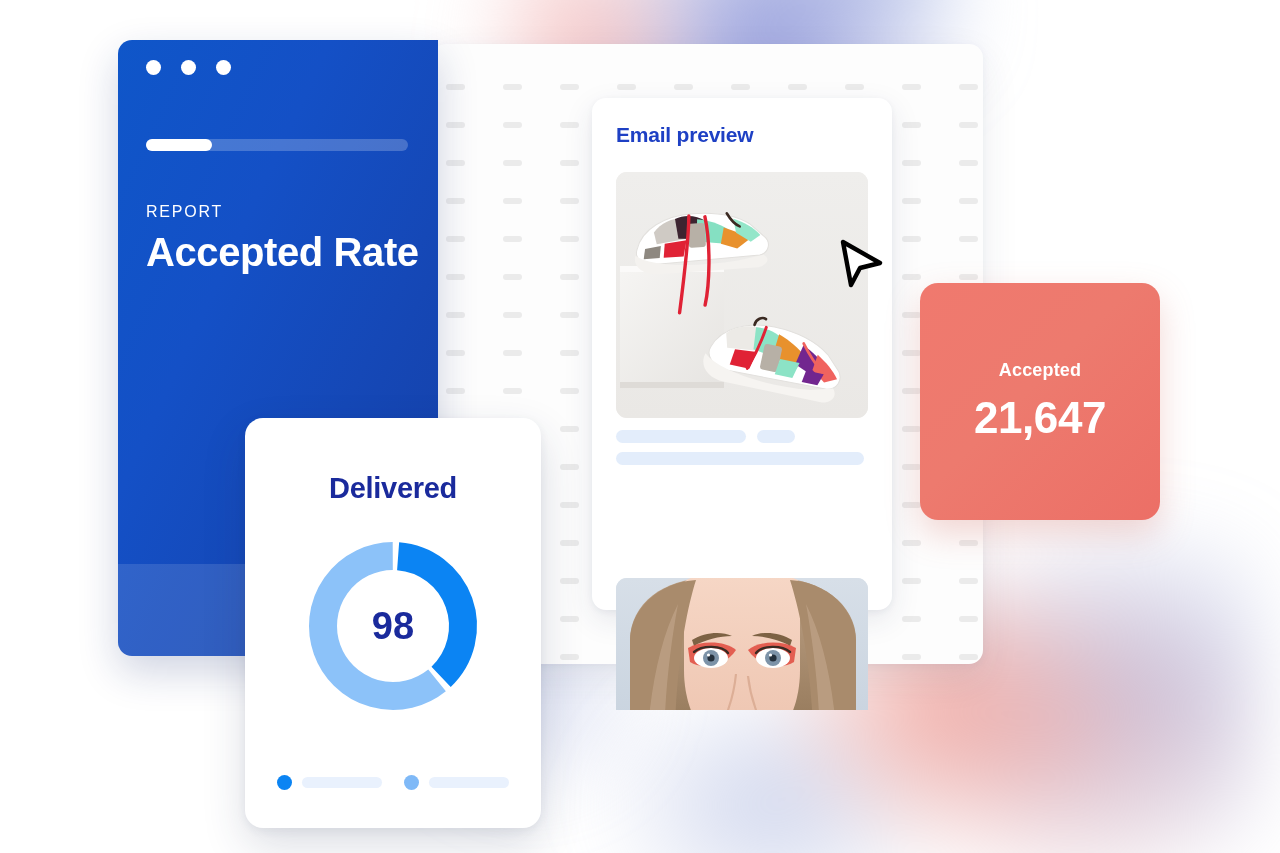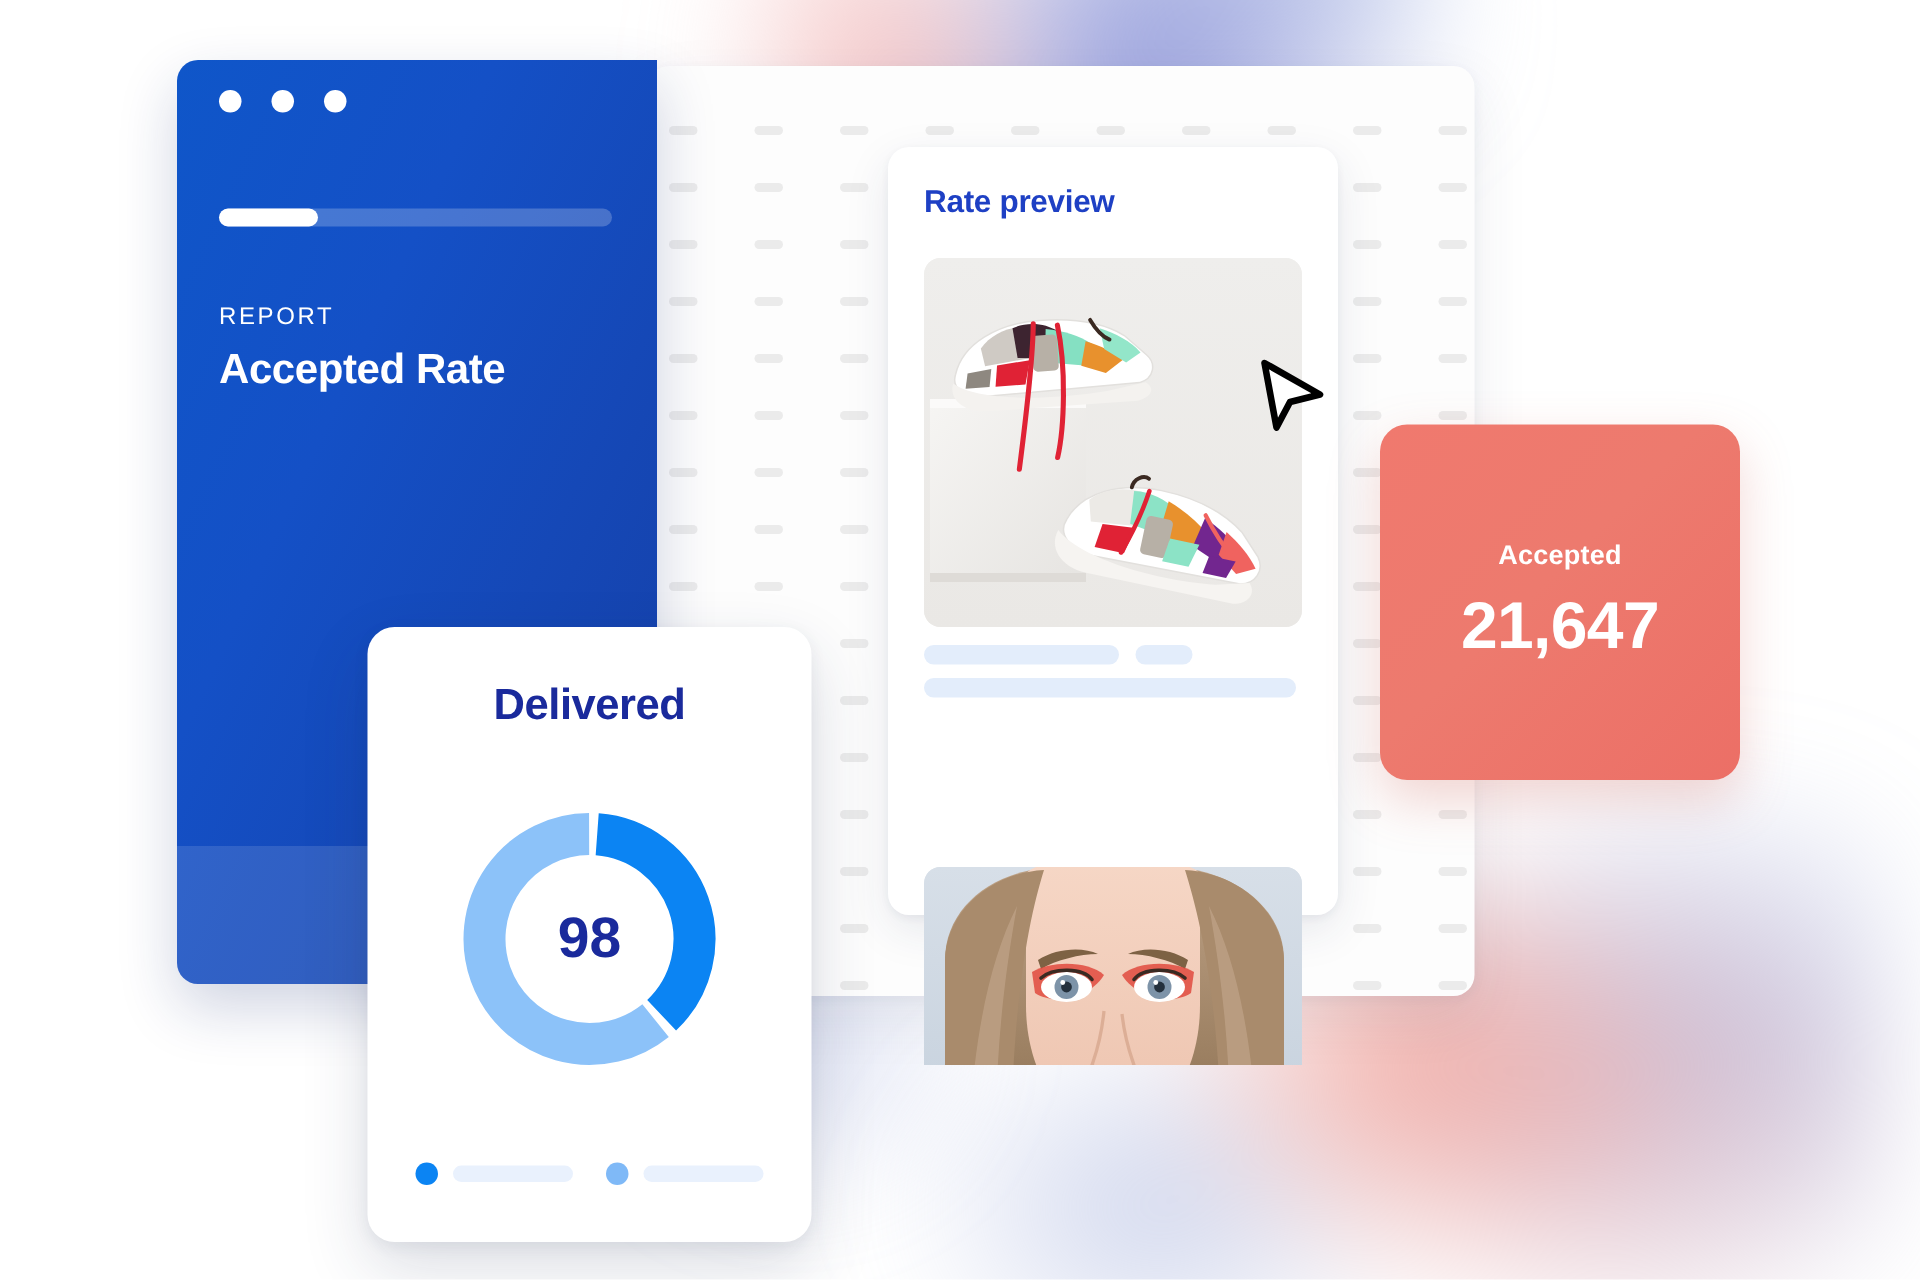--- a/index.html
+++ b/index.html
@@ -72,21 +72,21 @@
     position:absolute; left:0; top:0; width:66px; height:12px;
     border-radius:6px; background:#ffffff;
   }
 
   .report-eyebrow {
     position:absolute; left:28px; top:163px;
     color:#fff; font-size:16px; letter-spacing:.11em; font-weight:400;
   }
   .report-title {
     position:absolute; left:28px; top:190px;
-    color:#fff; font-size:28px; font-weight:700; letter-spacing:-.01em;
+    color:#fff; font-size:40px; font-weight:700; letter-spacing:-.01em;
   }
 
   
   #email-card {
     position:absolute; left:592px; top:98px; width:300px; height:512px;
     background:#ffffff; border-radius:14px;
     box-shadow:0 10px 30px rgba(40,50,90,.10), 0 2px 6px rgba(40,50,90,.06);
     z-index:3;
   }
   .email-title {
@@ -126,21 +126,21 @@
   .responses-value { color:#fff; font-size:44px; font-weight:700; letter-spacing:-.01em; margin-top:12px; }
 
   
   #delivered-card {
     position:absolute; left:245px; top:418px; width:296px; height:410px;
     background:#ffffff; border-radius:18px;
     box-shadow:0 18px 44px rgba(40,50,90,.16), 0 3px 10px rgba(40,50,90,.07);
     z-index:5;
   }
   .delivered-title {
-    position:absolute; left:0; right:0; top:36px; text-align:center;
+    position:absolute; left:0; right:0; top:54px; text-align:center;
     color:#1a2a9c; font-size:29px; font-weight:700; letter-spacing:-.01em;
   }
   .donut-wrap { position:absolute; left:50%; top:108px; transform:translateX(-50%); width:200px; height:200px; }
   .donut-wrap svg { display:block; }
   .donut-value {
     position:absolute; inset:0; display:flex; align-items:center; justify-content:center;
     color:#1a2a9c; font-size:38px; font-weight:700;
   }
   .legend { position:absolute; left:32px; right:32px; bottom:38px; display:flex; gap:22px; }
   .legend-item { display:flex; align-items:center; gap:10px; flex:1; }
@@ -329,21 +329,21 @@
   </div>
   <div class="progress-track">
     <div class="progress-fill" style="width: 65.5px;"></div>
   </div>
   <div class="report-eyebrow">REPORT</div>
   <div class="report-title">Accepted Rate</div>
   <div class="bottom-tint"></div>
 </div>
 
 <div id="email-card">
-  <div class="email-title">Rate preview</div>
+  <div class="email-title">Email preview</div>
 
   <div class="shoe-photo">
     <svg viewBox="0 0 252 246" preserveAspectRatio="xMidYMid slice" aria-hidden="true">
       <defs>
         <linearGradient id="bgphoto" x1="0" y1="0" x2="0" y2="1">
           <stop offset="0" stop-color="#efeeec"></stop>
             <stop offset="1" stop-color="#eae8e5"></stop>
         </linearGradient>
         <linearGradient id="boxg" x1="0" y1="0" x2="1" y2="1">
           <stop offset="0" stop-color="#f6f5f3"></stop>

